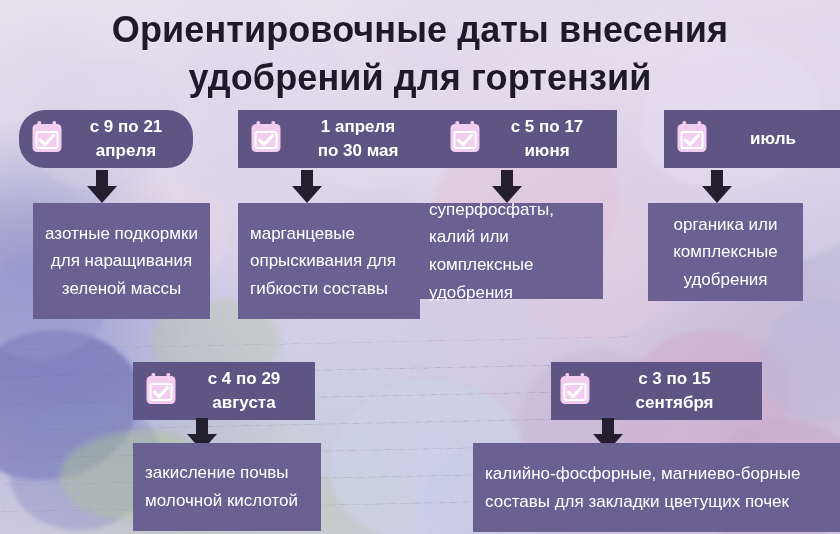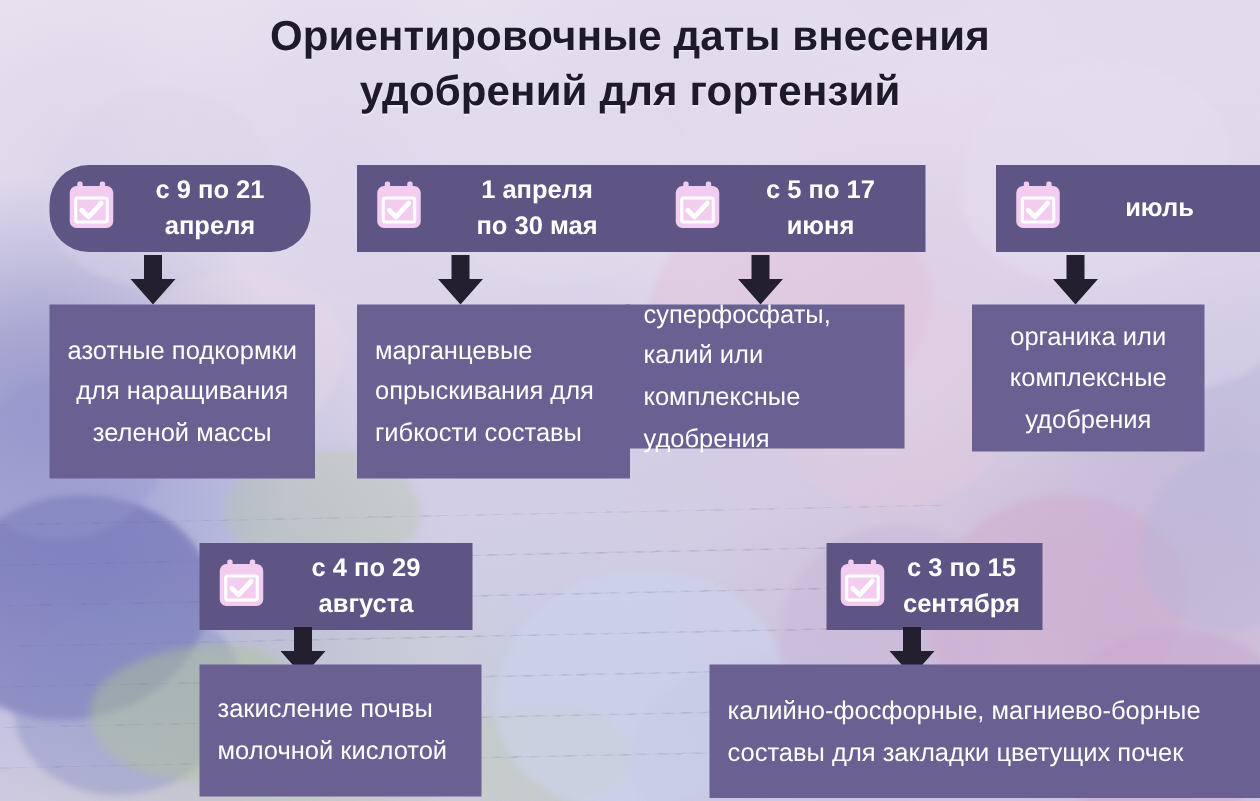--- a/index.html
+++ b/index.html
@@ -81,21 +81,21 @@
 
   
   .title {
     position: absolute;
     left: 0;
     right: 0;
     top: 6px;
     text-align: center;
     color: #1e1a2b;
     font-weight: bold;
-    font-size: 28px;
+    font-size: 36px;
     line-height: 1.32;
     letter-spacing: 0.1px;
     text-shadow: 0 1px 1px rgba(255,255,255,0.45);
   }
 
   
   .block { position: absolute; }
 
   .badge {
     position: absolute;
@@ -170,21 +170,21 @@
   <div class="script" style="top:355px; height:150px; left:180px; width:420px; opacity:0.40;"></div>
 
   <div class="bg-layer bg-veil"></div>
 
   <div class="title">
     <div>Ориентировочные даты внесения</div>
     <div>удобрений для гортензий</div>
   </div>
 
   <div class="block">
-    <div class="badge" style="left:33px; top:110px; width:174px; height:58px; padding-left:8px;border-radius:26px;">
+    <div class="badge" style="left:19px; top:110px; width:174px; height:58px; padding-left:8px;border-radius:26px;">
       <span class="cal-icon">
         <svg width="40" height="40" viewBox="0 0 40 40" aria-hidden="true">
           <rect x="10.5" y="4" width="3.6" height="7" rx="1.5" fill="#f3cdef"></rect>
           <rect x="25.5" y="4" width="3.6" height="7" rx="1.5" fill="#f3cdef"></rect>
           <rect x="5.5" y="7" width="29" height="28" rx="4.5" fill="#f3cdef"></rect>
           <rect x="9.5" y="15" width="21" height="16" rx="1.2" fill="none" stroke="#ffffff" stroke-width="2"></rect>
           <path d="M13.5 23.2 L18 27.6 L26.5 18.4" fill="none" stroke="#ffffff" stroke-width="3.2" stroke-linecap="round" stroke-linejoin="round"></path>
         </svg>
       </span>
       <span class="badge-text">
@@ -297,21 +297,21 @@
     <svg class="arrow" style="left:182px; top:418px;" width="40" height="34" viewBox="0 0 40 34">
       <path d="M14 0 h12 v16 h9 L20 33 L5 16 h9 Z" fill="#241f2e"></path>
     </svg>
 
     <div class="body-box" style="left:133px; top:443px; width:188px; height:88px;">
       <div class="body-text">закисление почвы молочной кислотой</div>
     </div>
   </div>
 
   <div class="block">
-    <div class="badge" style="left:551px; top:362px; width:144px; height:58px; padding-left:4px;">
+    <div class="badge" style="left:551px; top:362px; width:211px; height:58px; padding-left:4px;">
       <span class="cal-icon">
         <svg width="40" height="40" viewBox="0 0 40 40" aria-hidden="true">
           <rect x="10.5" y="4" width="3.6" height="7" rx="1.5" fill="#f3cdef"></rect>
           <rect x="25.5" y="4" width="3.6" height="7" rx="1.5" fill="#f3cdef"></rect>
           <rect x="5.5" y="7" width="29" height="28" rx="4.5" fill="#f3cdef"></rect>
           <rect x="9.5" y="15" width="21" height="16" rx="1.2" fill="none" stroke="#ffffff" stroke-width="2"></rect>
           <path d="M13.5 23.2 L18 27.6 L26.5 18.4" fill="none" stroke="#ffffff" stroke-width="3.2" stroke-linecap="round" stroke-linejoin="round"></path>
         </svg>
       </span>
       <span class="badge-text">

